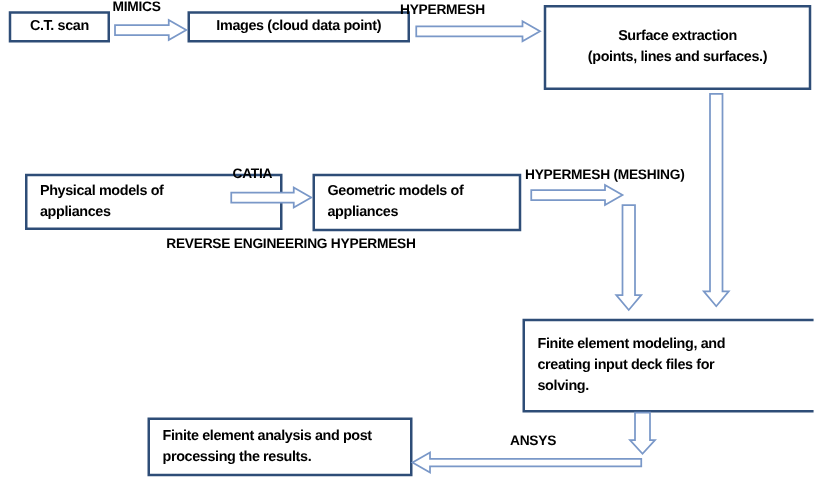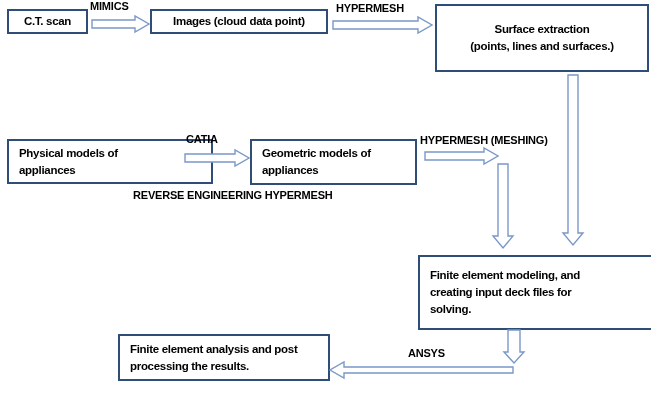--- a/index.html
+++ b/index.html
@@ -44,21 +44,21 @@
 
   <div class="box center" style="left:7px;top:9px;width:81px;height:25px;">
     <div class="box-line">C.T. scan</div>
   </div>
 
   <div class="box center" style="left:435px;top:4px;width:214px;height:68px;">
     <div class="box-line">Surface extraction</div>
     <div class="box-line">(points, lines and surfaces.)</div>
   </div>
 
-  <div class="box left" style="left:7px;top:139px;width:206px;height:45px;">
+  <div class="box left" style="left:20px;top:139px;width:206px;height:45px;">
     <div class="box-line">Physical models of</div>
     <div class="box-line">appliances</div>
   </div>
 
   <div class="box left" style="left:250px;top:139px;width:167px;height:46px;">
     <div class="box-line">Geometric models of</div>
     <div class="box-line">appliances</div>
   </div>
 
   <div class="box left" style="left:418px;top:255px;width:240px;height:75px;">
@@ -66,21 +66,21 @@
     <div class="box-line">creating input deck files for</div>
     <div class="box-line">solving.</div>
   </div>
 
   <div class="box left" style="left:118px;top:334px;width:212px;height:47px;">
     <div class="box-line">Finite element analysis and post</div>
     <div class="box-line">processing the results.</div>
   </div>
 
   <div class="lbl" style="left:90px;top:0px;">MIMICS</div>
-  <div class="lbl" style="left:336px;top:2px;">HYPERMESH</div>
+  <div class="lbl" style="left:320px;top:2px;">HYPERMESH</div>
   <div class="lbl" style="left:186px;top:133px;">CATIA</div>
   <div class="lbl" style="left:133px;top:189px;">REVERSE ENGINEERING HYPERMESH</div>
   <div class="lbl" style="left:420px;top:134px;">HYPERMESH (MESHING)</div>
   <div class="lbl" style="left:408px;top:347px;">ANSYS</div>
 
   <svg class="arrow" style="left:92px;top:16px;" width="57" height="16" viewBox="0 0 57 16">
     <polygon points="0,4 43,4 43,0 57,8 43,16 43,12 0,12"></polygon>
   </svg>
 
   <svg class="arrow" style="left:333px;top:17px;" width="99" height="16" viewBox="0 0 99 16">

